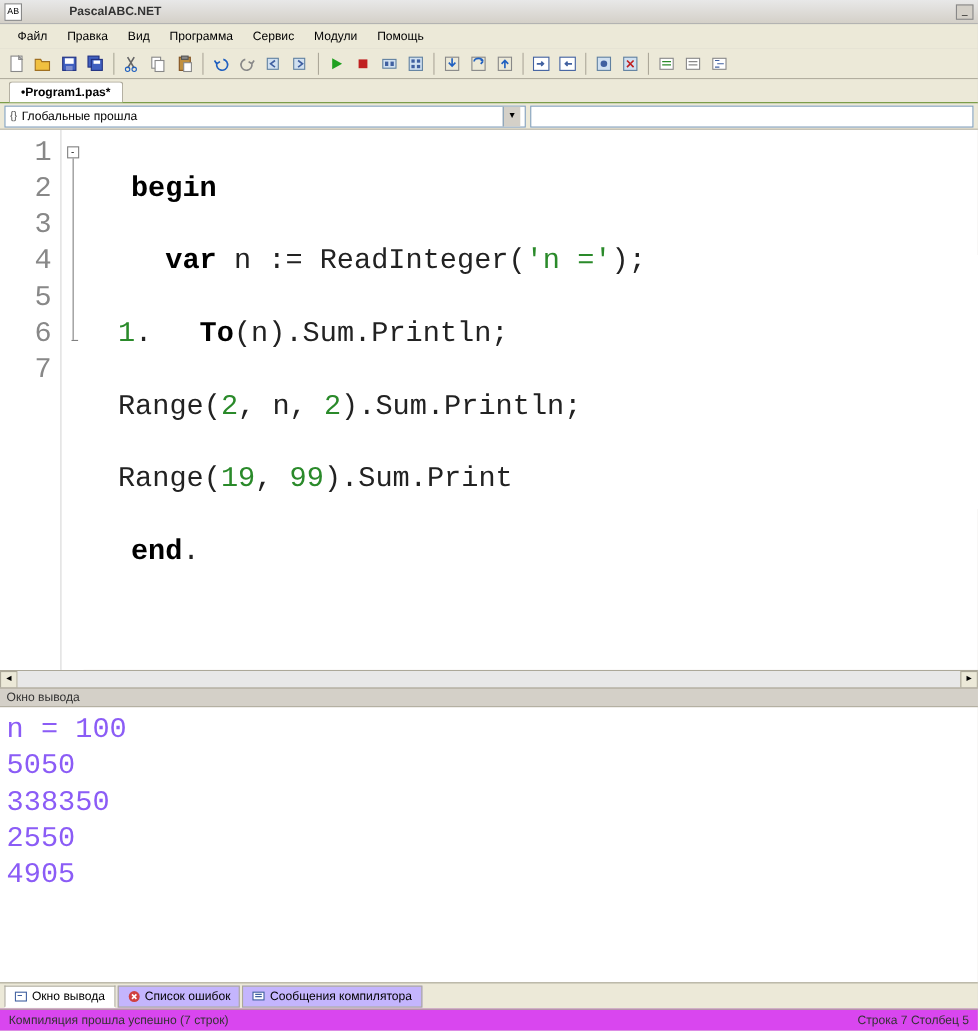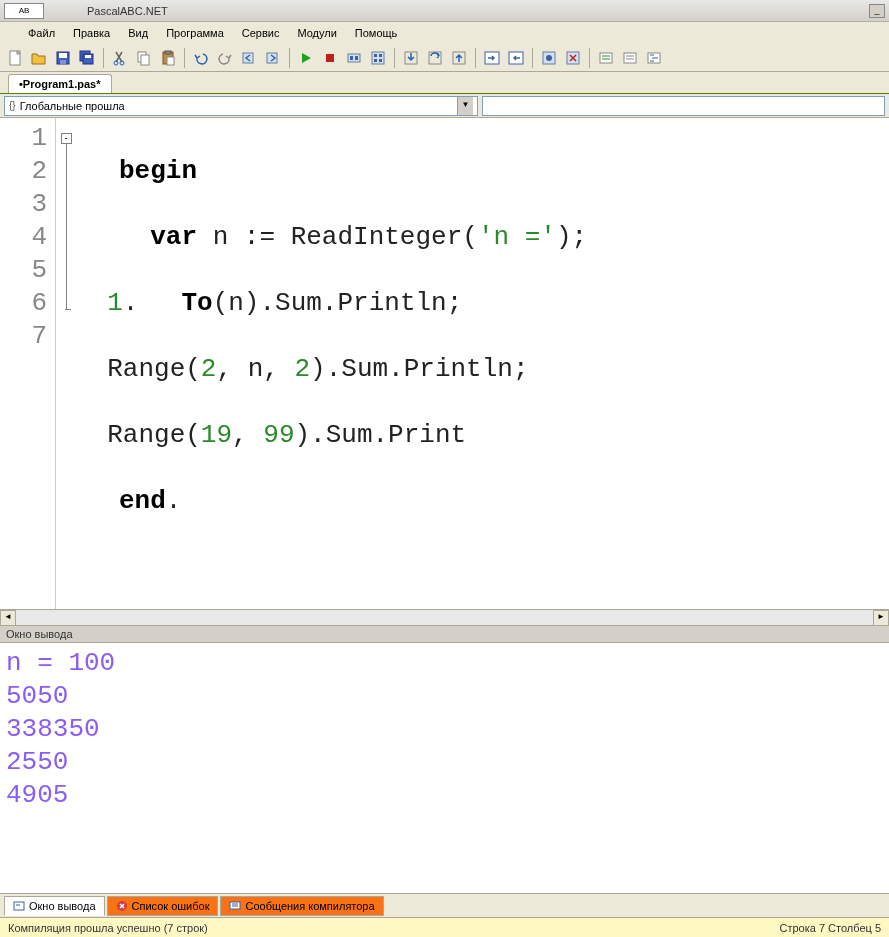--- a/index.html
+++ b/index.html
@@ -1,23 +1,23 @@
 <!DOCTYPE html>
 <html><head>
 <meta charset="utf-8">
 <style>
 * { box-sizing: border-box; margin: 0; padding: 0; }
 body { font-family: Tahoma, sans-serif; font-size: 11px; background: #d4d0c8; width: 889px; height: 937px; overflow: hidden; display: flex; flex-direction: column; }
 
 .titlebar { background: linear-gradient(to bottom, #e8e8e8, #d4d0c8); height: 22px; display: flex; align-items: center; padding: 0 4px; border-bottom: 1px solid #b0b0b0; }
-.titlebar-icon { width: 40px; height: 16px; background: #fff; border: 1px solid #888; margin-right: 4px; font-size: 8px; text-align: center; line-height: 14px; }
-.titlebar-text { font-weight: normal; color: #333; flex: 1; padding-left: 39px; }
+.titlebar-icon { width: 16px; height: 16px; background: #fff; border: 1px solid #888; margin-right: 4px; font-size: 8px; text-align: center; line-height: 14px; }
+.titlebar-text { font-weight: bold; color: #333; flex: 1; padding-left: 39px; }
 .titlebar-btn { width: 16px; height: 14px; background: #d4d0c8; border: 1px solid #888; margin-left: 2px; text-align: center; line-height: 10px; font-size: 9px; cursor: pointer; }
 
-.menubar { background: #ece9d8; height: 22px; display: flex; align-items: center; padding: 0 20px; gap: 2px; }
+.menubar { background: #ece9d8; height: 22px; display: flex; align-items: center; padding: 0 8px; gap: 2px; }
 .menu-item { padding: 2px 8px; cursor: pointer; color: #000; }
 
 .toolbar { background: #ece9d8; height: 28px; display: flex; align-items: center; padding: 0 4px; gap: 2px; border-bottom: 1px solid #aca899; }
 .tb-btn { width: 22px; height: 22px; display: flex; align-items: center; justify-content: center; cursor: pointer; border: 1px solid transparent; }
 .tb-sep { width: 1px; height: 20px; background: #aca899; margin: 0 3px; }
 
 .tabbar { background: #ece9d8; height: 22px; display: flex; align-items: flex-end; padding: 0 8px; border-bottom: 1px solid #4d7c0f; }
 .file-tab { background: #fff; border: 1px solid #aca899; border-bottom: none; padding: 3px 10px; font-size: 11px; font-weight: bold; border-radius: 3px 3px 0 0; cursor: pointer; }
 
 .nav-dropdown-row { background: #ece9d8; height: 24px; display: flex; align-items: center; padding: 2px 4px; gap: 4px; border-bottom: 1px solid #aca899; }
@@ -38,25 +38,25 @@
 .str { color: #2a8a2a; }
 
 .hscroll { height: 16px; background: #d4d0c8; border-top: 1px solid #aca899; display: flex; }
 .hs-btn { width: 16px; height: 16px; background: #ece9d8; border: 1px solid #aca899; text-align: center; line-height: 12px; font-size: 8px; cursor: pointer; }
 .hs-track { flex: 1; background: #e8e8e8; }
 
 .output-header { background: #d4d0c8; border-top: 1px solid #aca899; border-bottom: 1px solid #aca899; padding: 2px 6px; font-size: 11px; color: #333; }
 .output-body { height: 250px; background: #fff; font-family: "Courier New", monospace; font-size: 26px; line-height: 33px; padding: 4px 6px; color: #8b5cf6; white-space: pre; overflow: auto; }
 
 .bottom-tabs { background: #ece9d8; height: 24px; display: flex; align-items: center; padding: 0 4px; gap: 2px; border-top: 1px solid #aca899; }
-.btab { display: flex; align-items: center; gap: 4px; padding: 3px 8px; border: 1px solid #aca899; background: #f97316; cursor: pointer; font-size: 11px; }
+.btab { display: flex; align-items: center; gap: 4px; padding: 3px 8px; border: 1px solid #aca899; background: #c4b5fd; cursor: pointer; font-size: 11px; }
 .btab.active { background: #fff; border-bottom-color: #fff; }
 .btab-icon { width: 12px; height: 12px; }
 
-.statusbar { background: #fef9c3; height: 20px; display: flex; align-items: center; padding: 0 8px; border-top: 1px solid #aca899; font-size: 11px; color: #333; text-align: right; }
+.statusbar { background: #d946ef; height: 20px; display: flex; align-items: center; padding: 0 8px; border-top: 1px solid #aca899; font-size: 11px; color: #333; text-align: right; }
 .status-right { margin-left: auto; }
 
 svg { display: block; }
 </style>
 </head>
 <body>
 
 <div class="titlebar">
   <div class="titlebar-icon">AB</div>
   <div class="titlebar-text">PascalABC.NET</div>

